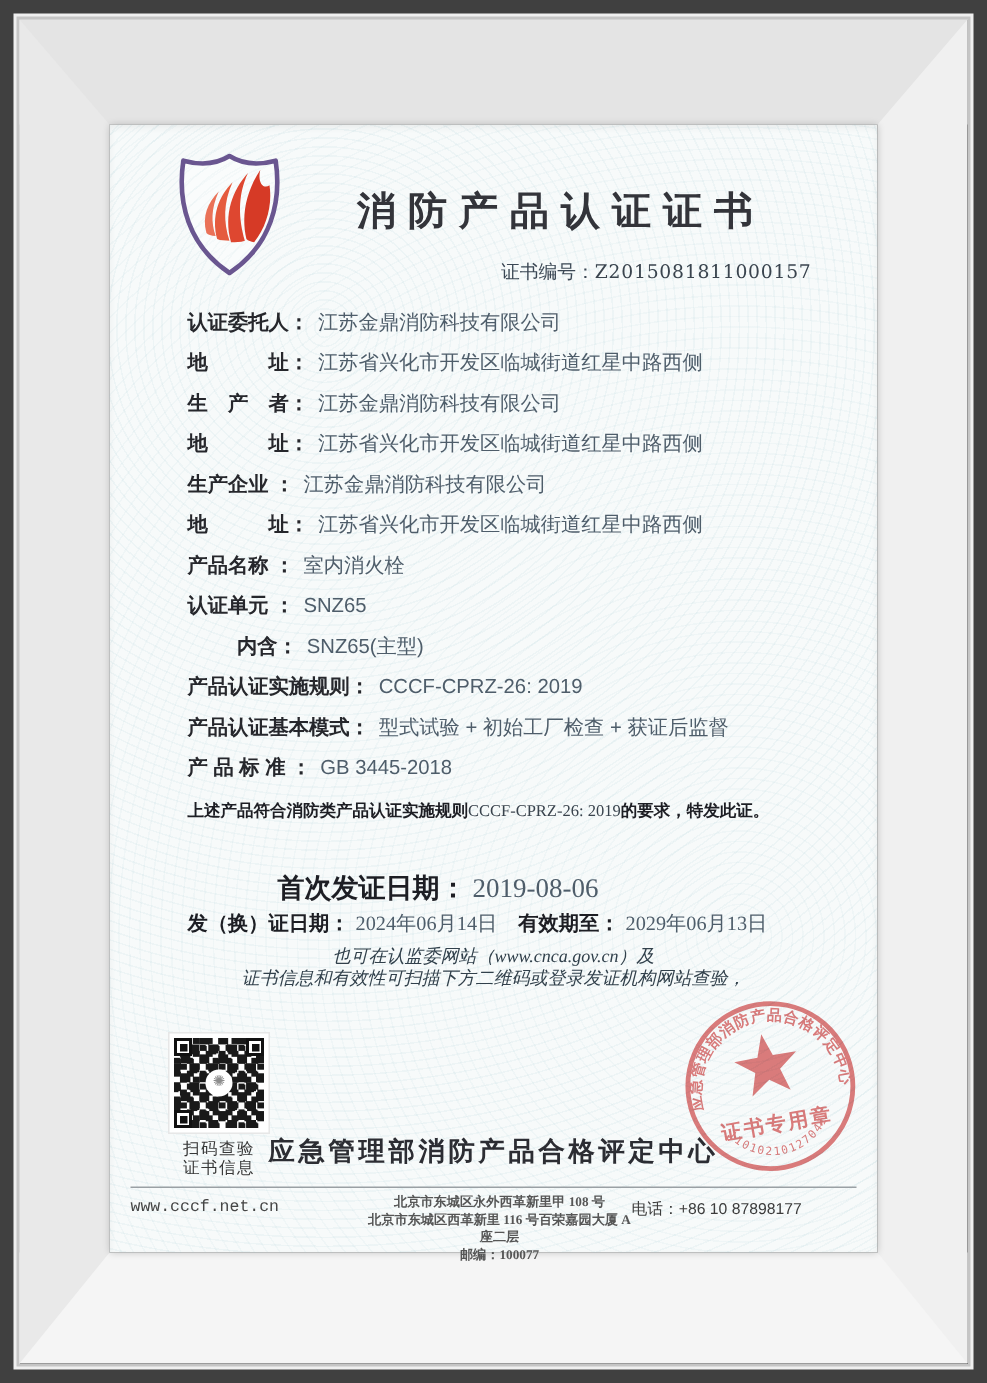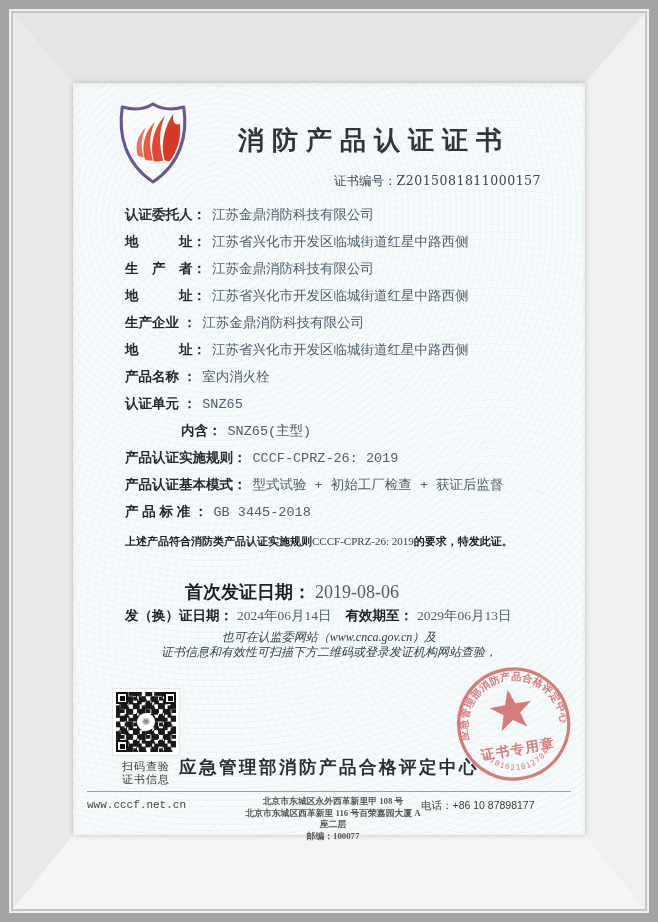--- a/index.html
+++ b/index.html
@@ -1,18 +1,18 @@
 <!DOCTYPE html>
 <html><head>
 <meta charset="utf-8">
 <style>
   html,body{margin:0;padding:0;background:#ffffff;}
   .artboard{
     position:relative;width:658px;height:922px;overflow:hidden;
-    background:#a3a3a3;
+    background:#404040;
     font-family:"Liberation Sans","DejaVu Sans",sans-serif;
   }
   
   .mat{
     position:absolute;left:13px;top:13px;right:13px;bottom:13px;
     border-style:solid;
     border-color:#e4e4e4 #f0f0f0 #f5f5f5 #e9e9e9;
     border-width:70px 60px 74px 60px;
     box-shadow:0 0 0 2px #c5c5c5, 0 0 0 4px #efefef;
     box-sizing:border-box;
@@ -37,23 +37,23 @@
     position:absolute;right:44px;top:90px;font-size:12.5px;color:#3b4754;
     font-family:"Liberation Serif","DejaVu Serif",serif;
   }
   .certno .num{font-family:"DejaVu Serif",serif;color:#3a444e;letter-spacing:0.5px;}
   
   .rows{position:absolute;left:52px;right:34px;top:118px;}
   .row{height:27px;display:flex;align-items:baseline;font-size:13.5px;line-height:27px;white-space:nowrap;}
   .row .lbl{font-weight:bold;color:#26272c;flex:0 0 auto;}
   .row .val{
     margin-left:6px;color:#4e5d6a;
-    font-family:Liberation Mono, monospace;
-  }
-  .row.indent .lbl{margin-left:56px;}
+    font-family:Liberation Sans, sans-serif;
+  }
+  .row.indent .lbl{margin-left:33px;}
   
   .statement{
     position:absolute;left:52px;right:56px;top:446px;
     font-size:11px;line-height:25px;font-weight:bold;color:#1d1e24;
   }
   .statement .code{font-weight:normal;font-family:"Liberation Serif","DejaVu Serif",serif;color:#39434d;}
   
   .first-issue{position:absolute;left:112px;top:497px;font-size:18px;}
   .issue-row{position:absolute;left:52px;top:524px;font-size:13.5px;white-space:nowrap;}
   .dlbl{font-weight:bold;color:#1d1e24;}

